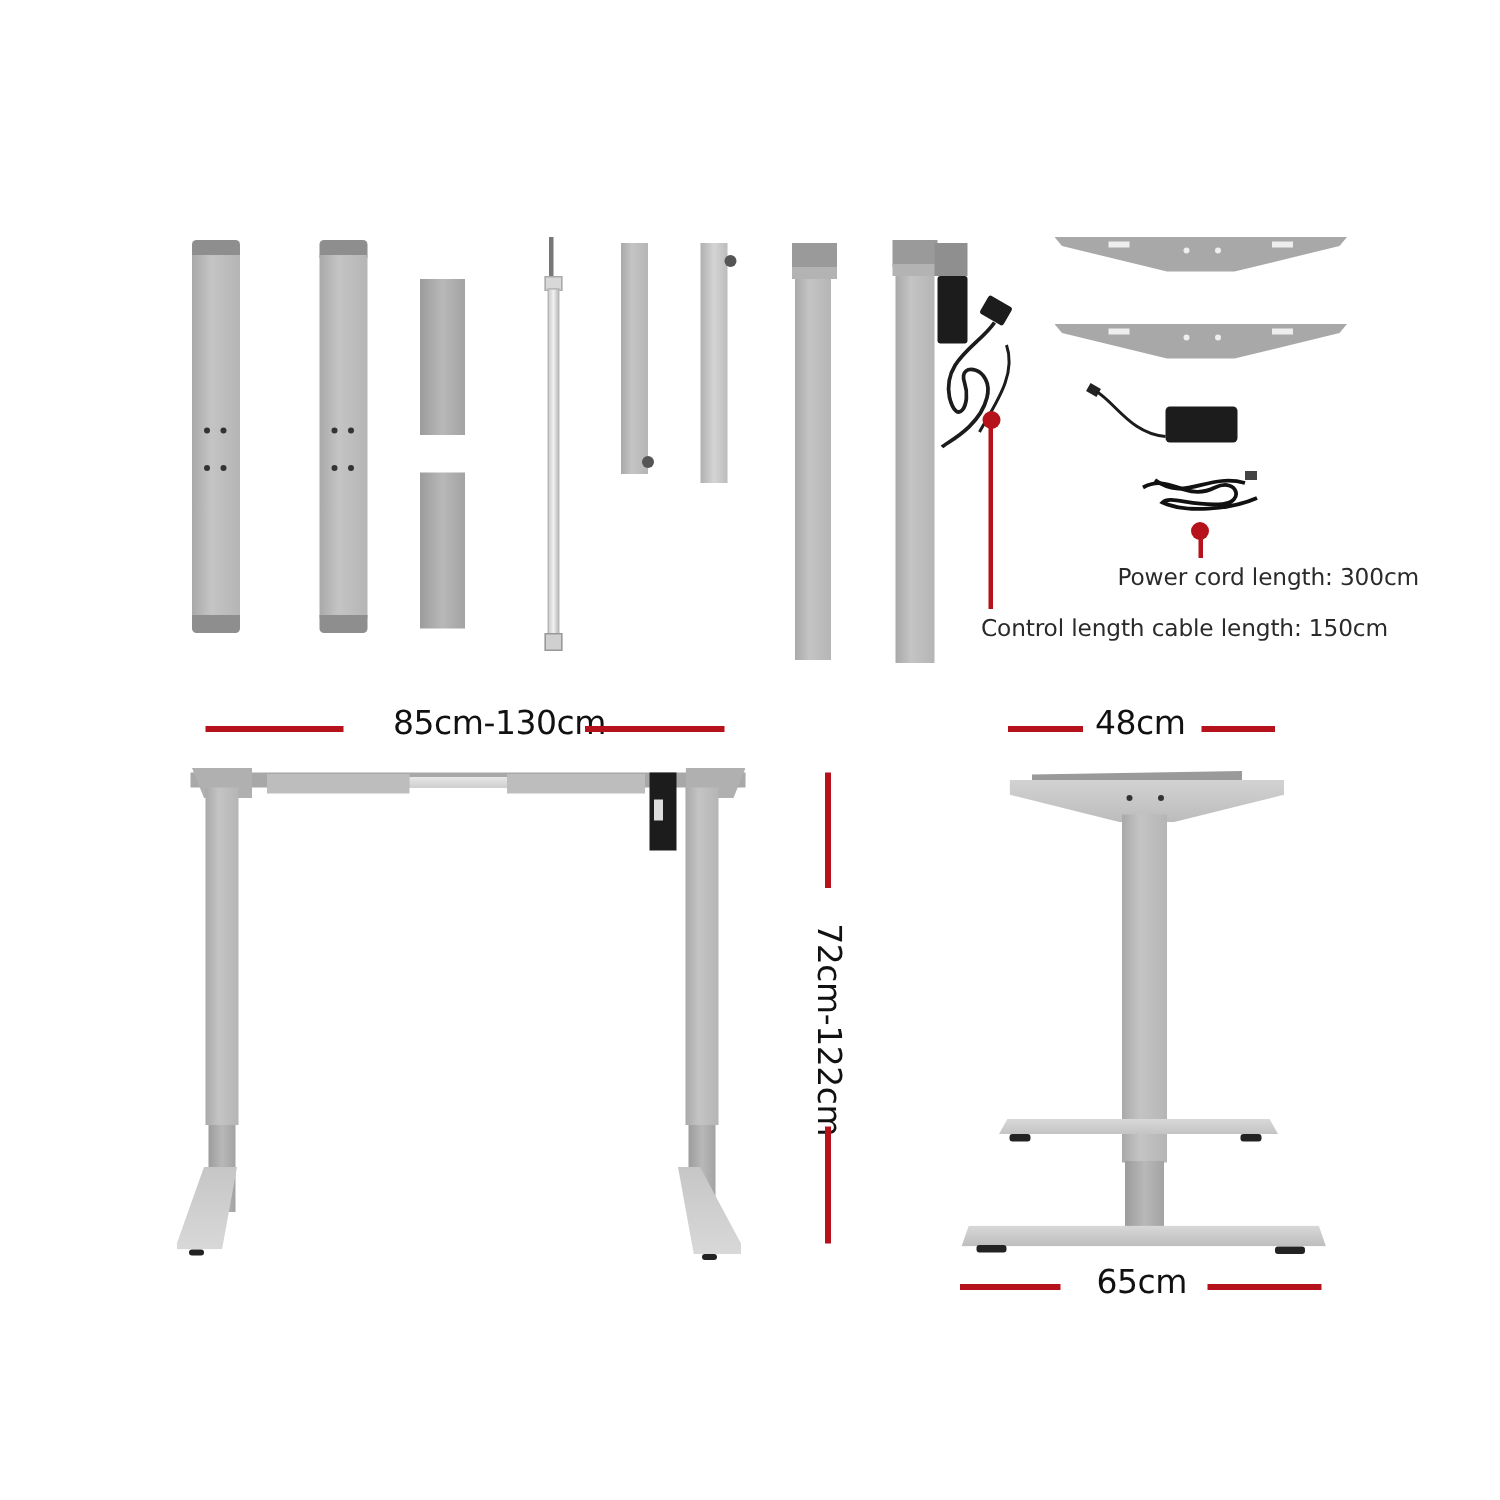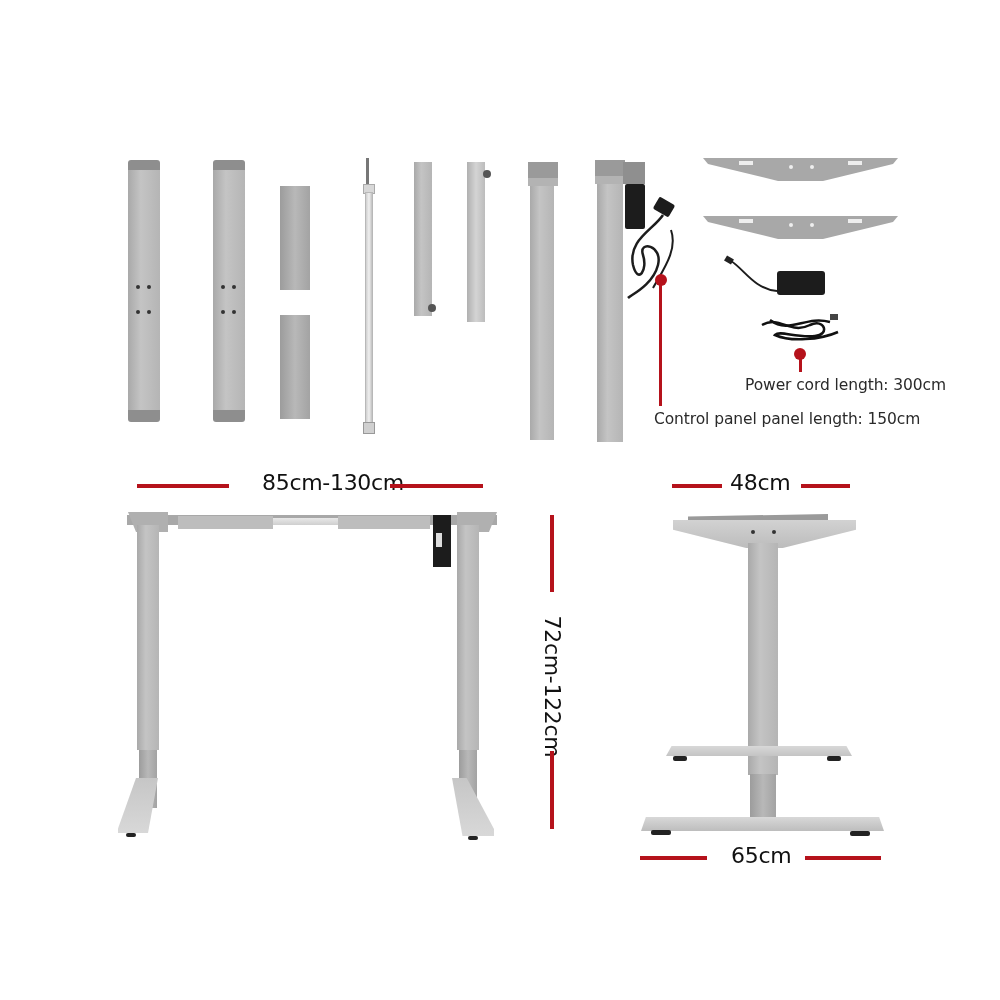--- a/index.html
+++ b/index.html
@@ -106,21 +106,21 @@
     <rect x="70" y="4" width="8" height="6" fill="#444"></rect>
   </svg>
 </div>
 
 <div class="dot" style="left:794px;top:348px;"></div>
 <div class="redbar" style="left:799px;top:356px;width:3px;height:16px;"></div>
 <div class="label note" style="left:714px;top:376px;margin-left:31px;">Power cord length: 300cm</div>
 
 <div class="dot" style="left:655px;top:274px;"></div>
 <div class="redbar" style="left:659px;top:282px;width:3px;height:124px;"></div>
-<div class="label note" style="left:654px;top:410px;">Control panel panel length: 150cm</div>
+<div class="label note" style="left:654px;top:410px;">Control length cable length: 150cm</div>
 
 <div class="redbar" style="left:137px;top:484px;width:92px;height:4px;"></div>
 <div class="label dim-label" style="left:238px;top:470px;margin-left:24px;">85cm-130cm</div>
 <div class="redbar" style="left:390px;top:484px;width:93px;height:4px;"></div>
 
 <div>
 
   <div class="abs" style="left:127px;top:515px;width:370px;height:10px;background:#a8a8a8;"></div>
   <div class="abs" style="left:178px;top:516px;width:95px;height:13px;background:#bdbdbd;"></div>
   <div class="abs" style="left:273px;top:518px;width:65px;height:7px;background:linear-gradient(#e8e8e8,#cfcfcf);"></div>

